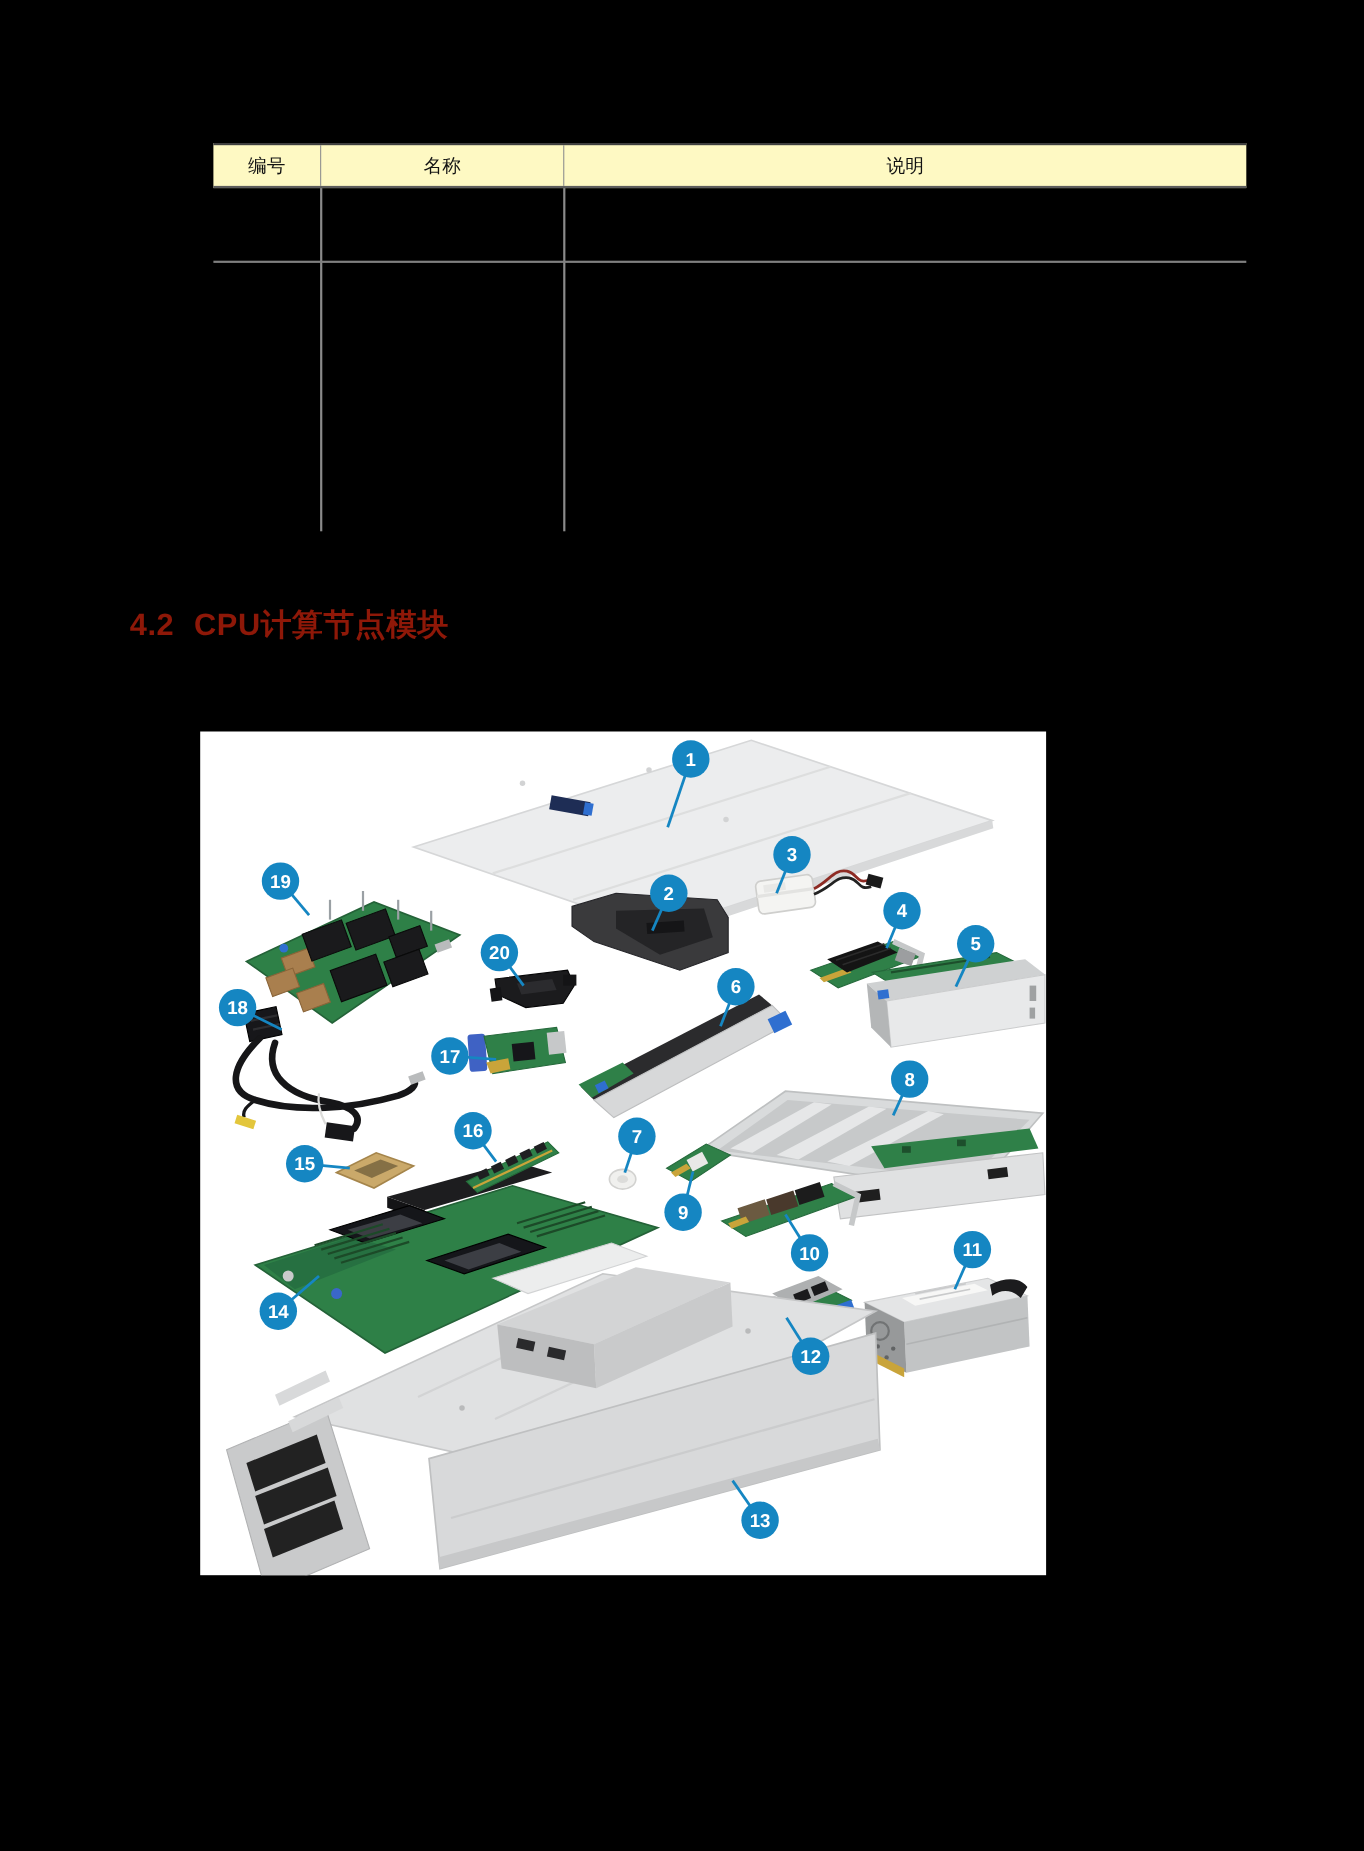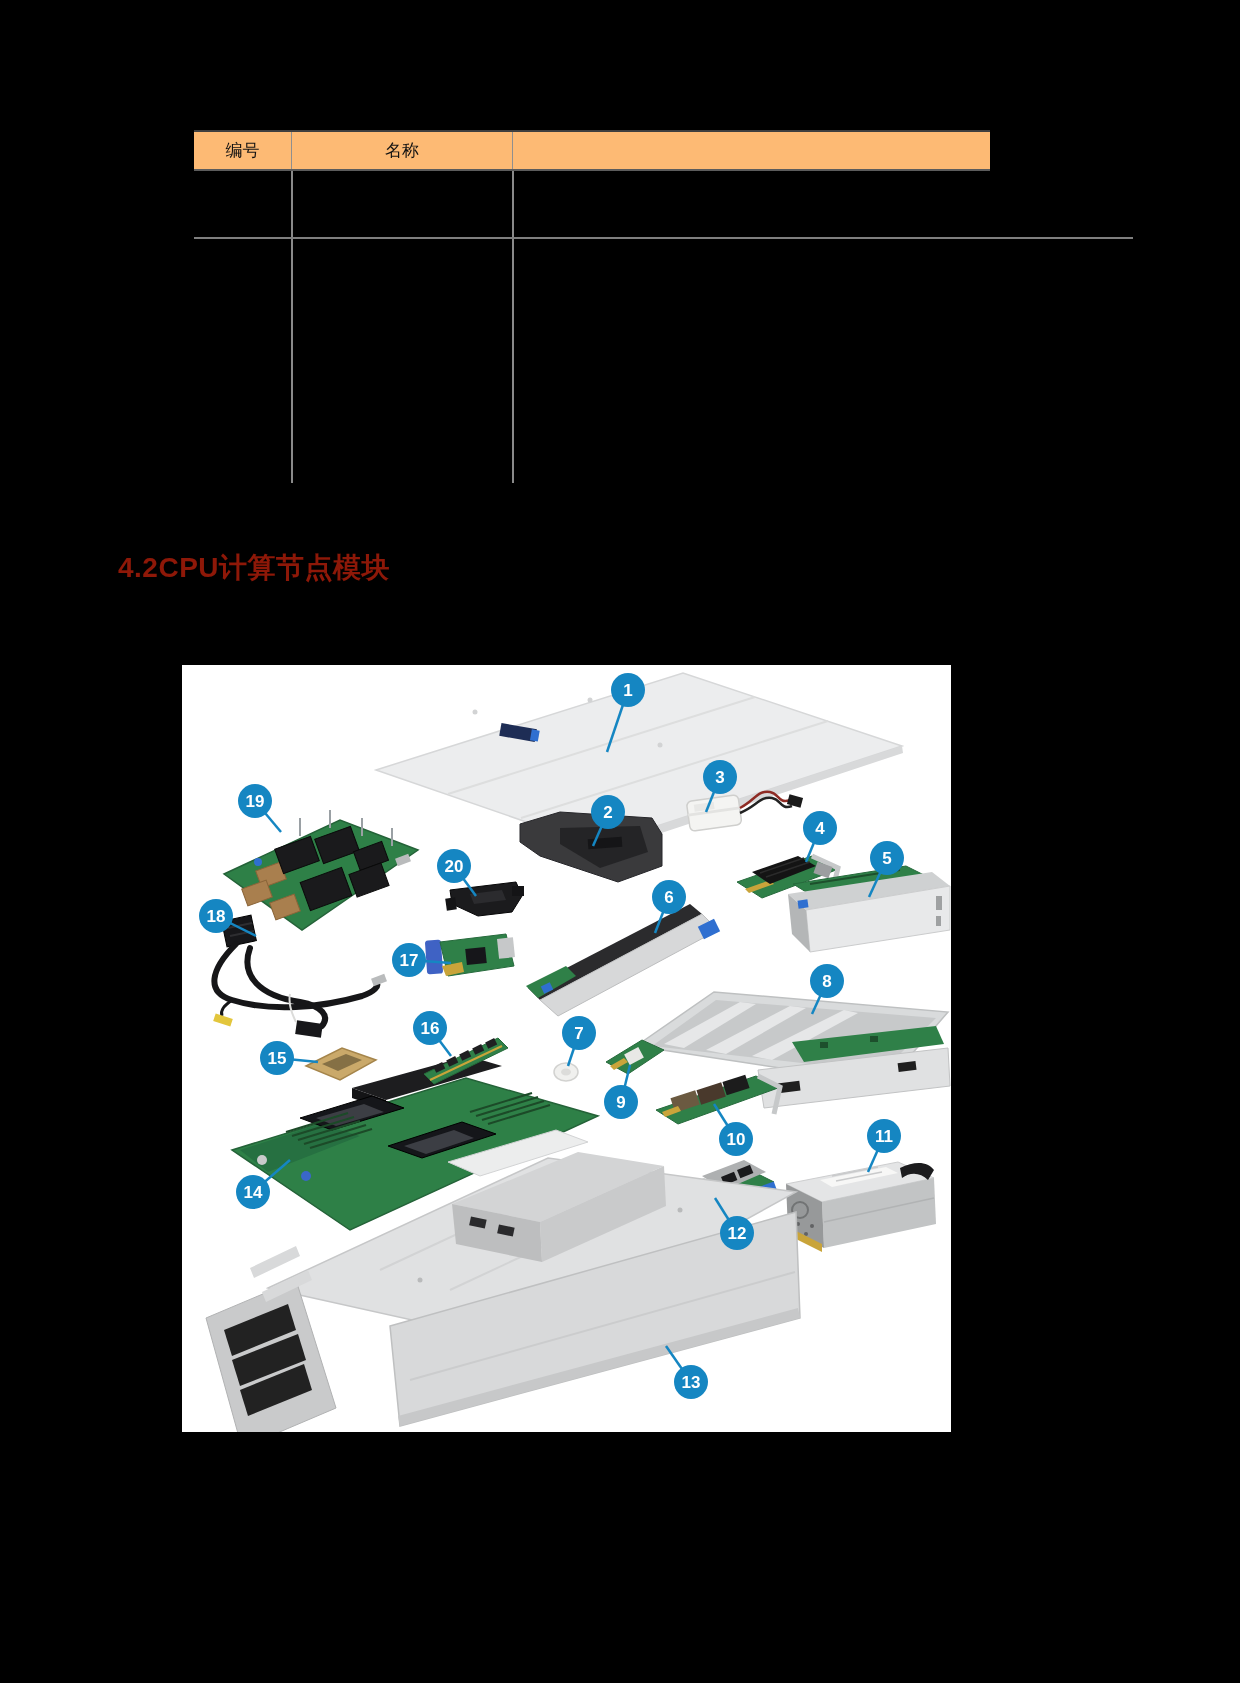--- a/index.html
+++ b/index.html
@@ -1,49 +1,50 @@
 <!DOCTYPE html>
 <html><head>
 <meta charset="utf-8">
 <style>
   html,body{margin:0;padding:0;background:#000;}
   .page{position:relative;width:1240px;height:1683px;background:#000;overflow:hidden;
         font-family:"Liberation Sans",sans-serif;}
   
   .tbl{position:absolute;left:194px;top:130px;width:939px;height:353px;}
-  .tbl-header{position:absolute;left:0;top:0;width:796px;height:41px;background:#fdba74;
+  .tbl-header{position:absolute;left:0;top:0;width:939px;height:41px;background:#fef9c3;
         border-top:2px solid #3f3f3f;border-bottom:2px solid #5c5c5c;box-sizing:border-box;
         display:flex;align-items:center;}
   .tbl-header .cell{display:flex;align-items:center;justify-content:center;height:100%;
         color:#121212;font-size:17px;}
   .c1{width:98px;border-right:1px solid #8f8f8f;box-sizing:border-box;}
   .c2{width:221px;border-right:1px solid #8f8f8f;box-sizing:border-box;text-align:right;}
   .c3{flex:1;}
   .vline{position:absolute;top:41px;width:2px;height:312px;background:#8a8a8a;}
   .vline.v1{left:97px;}
   .vline.v2{left:318px;}
   .hline{position:absolute;left:0;top:107px;width:939px;height:2px;background:#7f7f7f;}
   
   .heading{position:absolute;left:118px;top:549px;font-size:28px;font-weight:700;
         color:#8e1808;white-space:nowrap;letter-spacing:0.5px;}
-  .heading .num{}
+  .heading .num{margin-right:18px;}
   
   .figure{position:absolute;left:182px;top:665px;width:769px;height:767px;background:#fff;}
   .figure svg{display:block;}
   text.callout-num{font-family:"Liberation Sans",sans-serif;font-weight:bold;fill:#fff;}
 </style>
 </head>
 <body>
 
 <div class="page">
 
   <div class="tbl">
     <div class="tbl-header">
       <div class="cell c1">编号</div>
       <div class="cell c2">名称</div>
+      <div class="cell c3">说明</div>
     </div>
     <div class="vline v1"></div>
     <div class="vline v2"></div>
     <div class="hline"></div>
   </div>
 
   <div class="heading">
     <span class="num">4.2</span><span>CPU计算节点模块</span>
   </div>
 

